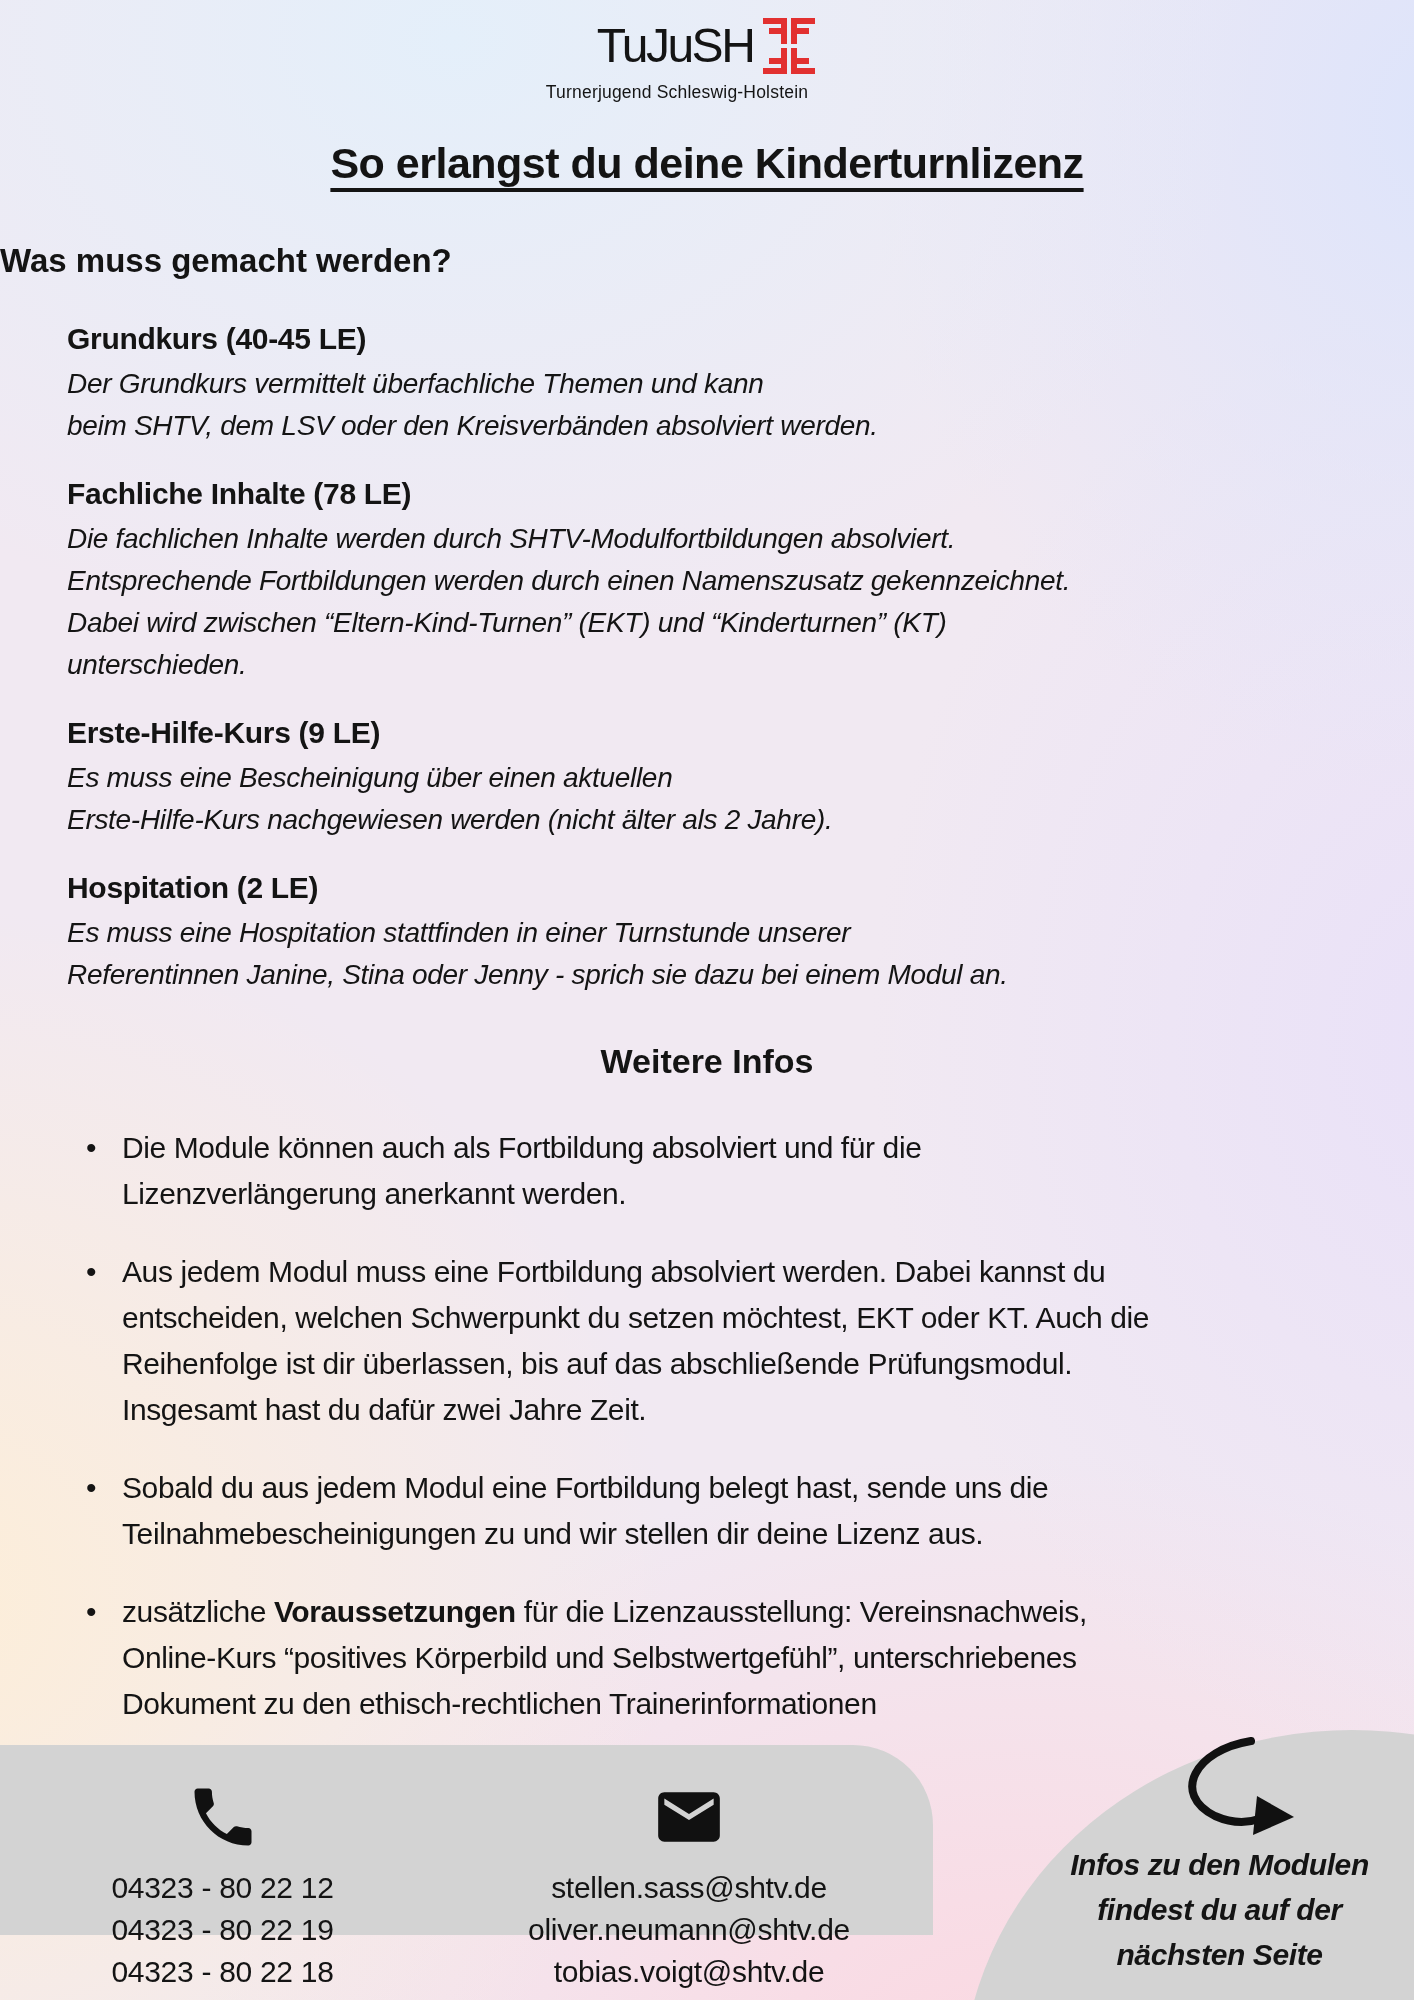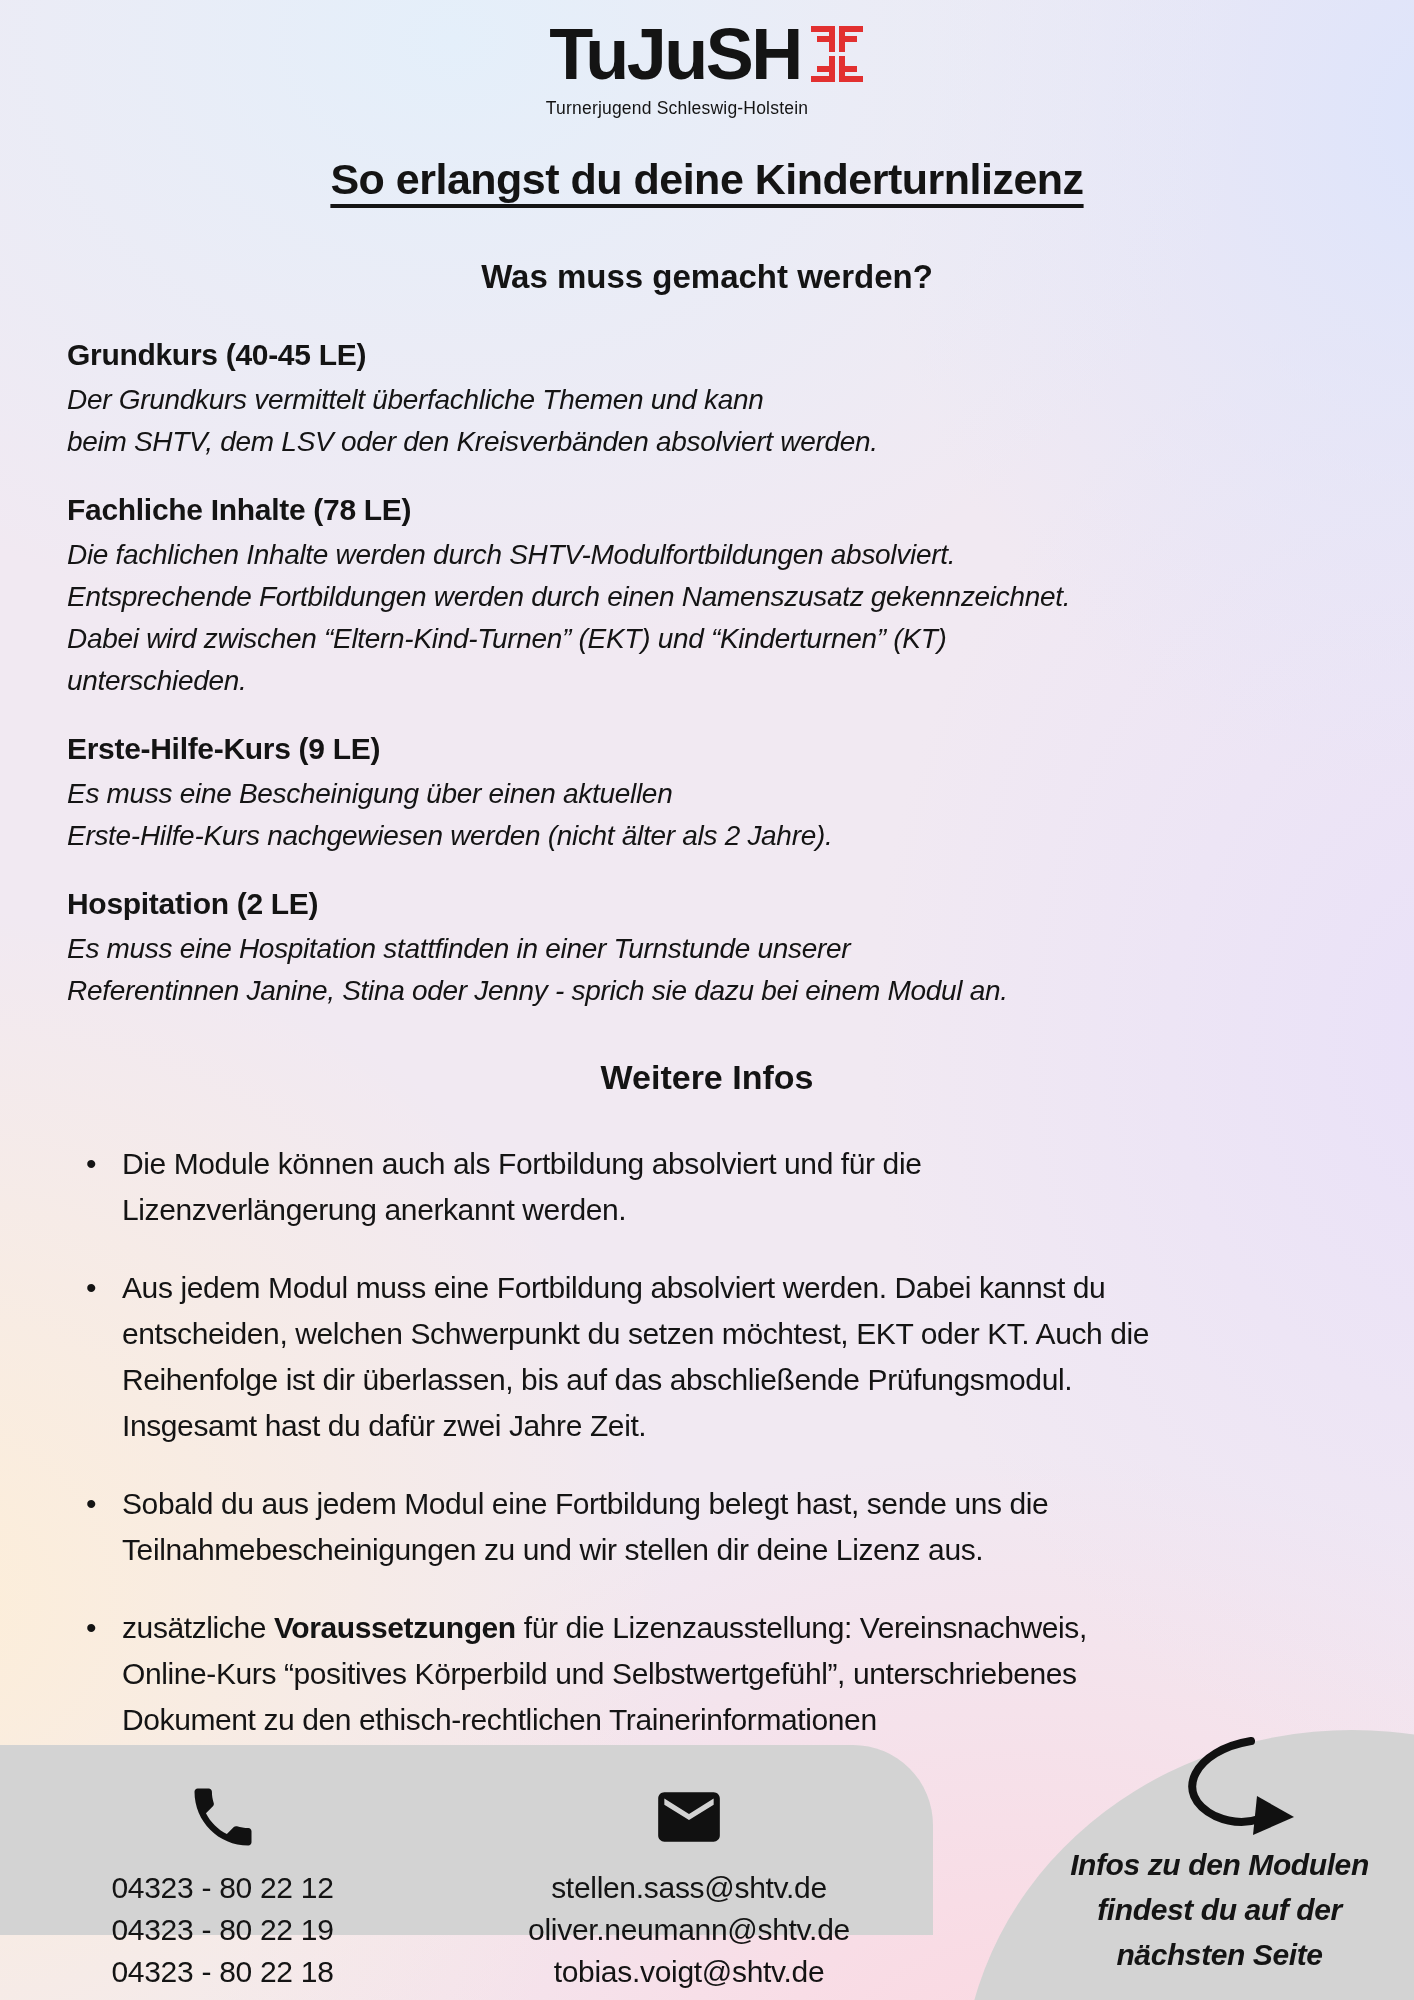--- a/index.html
+++ b/index.html
@@ -14,27 +14,27 @@
       radial-gradient(ellipse 1250px 950px at 32% 2%,  #e4effa 0%, rgba(228,239,250,0) 65%),
       radial-gradient(ellipse 950px 1100px at 103% 6%, #dde4fb 0%, rgba(221,228,251,0) 62%),
       radial-gradient(ellipse 1000px 1250px at 104% 52%, #e9e1f8 0%, rgba(233,225,248,0) 60%),
       radial-gradient(ellipse 1150px 1050px at -6% 80%, #fdeed8 0%, rgba(253,238,216,0) 66%),
       radial-gradient(ellipse 1250px 950px at 72% 104%, #fbd8e1 0%, rgba(251,216,225,0) 66%);
   }
   
   .logo-wrap{padding-top:18px;text-align:center;}
   .logo{display:inline-block;}
   .logo-row{display:inline-flex;align-items:center;gap:8px;}
-  .logo-name{font-size:72px;font-weight:700;letter-spacing:-2.5px;line-height:1;}
+  .logo-name{font-size:48px;font-weight:400;letter-spacing:-2.5px;line-height:1;}
   .logo-emblem svg{width:56px;height:56px;display:block;}
   .logo-sub{font-size:17.5px;letter-spacing:.2px;margin-top:8px;margin-right:60px;text-align:center;}
   
   h1.title{margin:36px 0 0;text-align:center;font-size:43px;font-weight:700;letter-spacing:-.5px;}
   h1.title .u{text-decoration:underline;text-decoration-thickness:4px;text-underline-offset:10px;text-decoration-skip-ink:none;}
-  h2.question{margin:54px 0 0;text-align:center;font-size:33px;font-weight:700;}
+  h2.question{margin:54px 0 0;font-size:33px;font-weight:700;}
   h2.infos{margin:46px 0 0;text-align:center;font-size:34px;font-weight:700;}
   
   .sections{margin:42px 0 0 67px;}
   .sec{margin:0 0 30px 0;}
   .sec h3{margin:0 0 7px 0;font-size:30px;font-weight:700;letter-spacing:-.3px;}
   .sec .body{margin:0;font-size:28px;font-style:italic;line-height:42px;letter-spacing:-.3px;}
   
   .bullets{margin:44px 0 0 86px;}
   .bullet{display:flex;margin-bottom:32px;}
   .dot{width:36px;font-size:30px;line-height:46px;}

